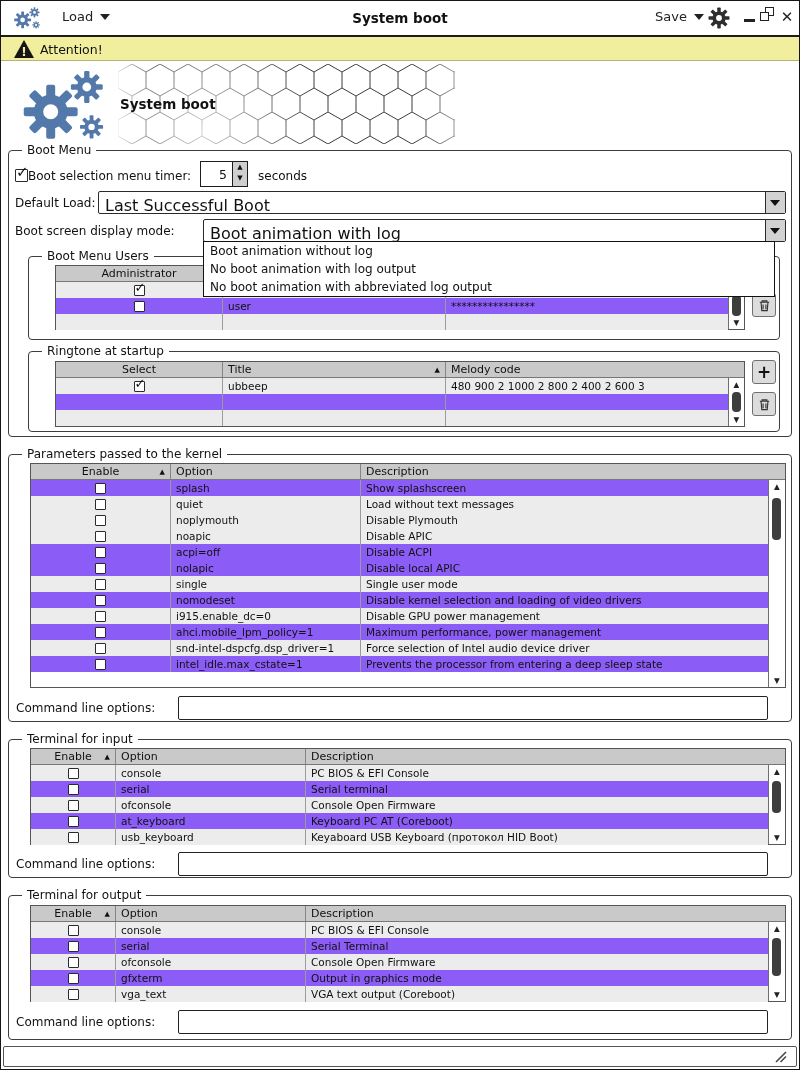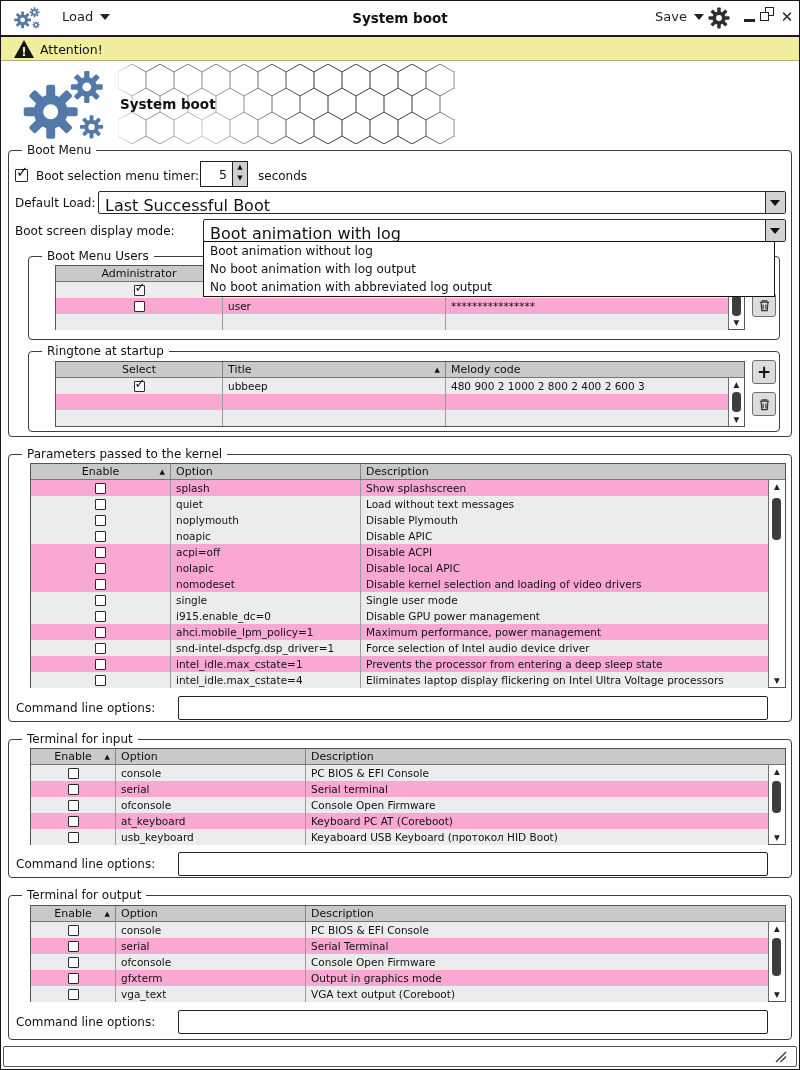--- a/index.html
+++ b/index.html
@@ -60,21 +60,21 @@
 
   
   .table { position:absolute; background:#fff; border:1px solid #555; }
   .thead { position:absolute; left:0; right:0; top:0; height:16px; display:flex; background:#c9c9c9; border-bottom:1px solid #777; }
   .th { position:relative; font-size:11px; line-height:15px; padding-left:5px; border-right:1px solid #858585; color:#111; white-space:nowrap; overflow:hidden; }
   .th.center { text-align:center; padding-left:0; }
   .th.flex { flex:1; border-right:none; }
   .sort { position:absolute; right:5px; top:1px; font-size:7px; line-height:14px; }
   .tbody { position:absolute; left:0; top:16px; bottom:0; }
   .trow { display:flex; height:16px; }
-  .r-odd { background:#ececec; } .r-even { background:#f9a8d4; }
+  .r-odd { background:#ececec; } .r-even { background:#8b5cf6; }
   .tcell { font-size:10.5px; line-height:16px; padding-left:5px; border-right:1px solid #9b9b9b; white-space:nowrap; overflow:hidden; }
   .tcell.c-check { display:flex; align-items:center; justify-content:center; padding:0; }
   .tcell.c-check .cb { width:11px; height:11px; border-width:1.3px; }
   .tcell.c-check .cb.checked::after { font-size:13px; top:-6px; }
   .tcell.c-flex { flex:1; border-right:none; }
 
   
   .scrollv { position:absolute; right:0; top:16px; bottom:0; background:#fff; border-left:1px solid #6e6e6e; }
   .sb-up,.sb-down { position:absolute; left:0; right:0; height:13px; text-align:center; font-size:7.5px; line-height:13px; color:#222; }
   .sb-up { top:0; } .sb-down { bottom:0; }
@@ -167,21 +167,21 @@
     <rect width="337" height="80" fill="url(#hex)"></rect>
   </svg>
 </div>
 <div class="hdr-title">System boot</div>
 
 
 <div class="fs" style="left:8px;top:150px;width:784px;height:287px"></div>
 <span class="legend" style="left:22px;top:143px">Boot Menu</span>
 
 <span class="cb checked abs" style="left:15px;top:167px"></span>
-<span class="lbl" style="left:36px;top:169px">Boot selection menu timer:</span>
+<span class="lbl" style="left:28px;top:169px">Boot selection menu timer:</span>
 <div class="spin" style="left:200px;top:161px">
   <span class="spin-val">5</span>
   <span class="spin-arrows">
       <span>▲</span>
       <span>▼</span>
     </span>
 </div>
 <span class="lbl" style="left:258px;top:169px">seconds</span>
 
 <span class="lbl" style="left:15px;top:196px">Default Load:</span>
@@ -340,38 +340,38 @@
         <div class="tcell" style="width: 190px;">acpi=off</div>
         <div class="tcell c-flex">Disable ACPI</div>
       </div>
       <div class="trow r-even">
         <div class="tcell c-check" style="width: 140px;">
           <span class="cb"></span>
         </div>
         <div class="tcell" style="width: 190px;">nolapic</div>
         <div class="tcell c-flex">Disable local APIC</div>
       </div>
+      <div class="trow r-odd">
+        <div class="tcell c-check" style="width: 140px;">
+          <span class="cb"></span>
+        </div>
+        <div class="tcell" style="width: 190px;">single</div>
+        <div class="tcell c-flex">Single user mode</div>
+      </div>
       <div class="trow r-even">
         <div class="tcell c-check" style="width: 140px;">
           <span class="cb"></span>
         </div>
         <div class="tcell" style="width: 190px;">nomodeset</div>
         <div class="tcell c-flex">Disable kernel selection and loading of video drivers</div>
       </div>
       <div class="trow r-odd">
         <div class="tcell c-check" style="width: 140px;">
           <span class="cb"></span>
         </div>
-        <div class="tcell" style="width: 190px;">single</div>
-        <div class="tcell c-flex">Single user mode</div>
-      </div>
-      <div class="trow r-odd">
-        <div class="tcell c-check" style="width: 140px;">
-          <span class="cb"></span>
-        </div>
         <div class="tcell" style="width: 190px;">i915.enable_dc=0</div>
         <div class="tcell c-flex">Disable GPU power management</div>
       </div>
       <div class="trow r-even">
         <div class="tcell c-check" style="width: 140px;">
           <span class="cb"></span>
         </div>
         <div class="tcell" style="width: 190px;">ahci.mobile_lpm_policy=1</div>
         <div class="tcell c-flex">Maximum performance, power management</div>
       </div>
@@ -381,27 +381,20 @@
         </div>
         <div class="tcell" style="width: 190px;">snd-intel-dspcfg.dsp_driver=1</div>
         <div class="tcell c-flex">Force selection of Intel audio device driver</div>
       </div>
       <div class="trow r-even">
         <div class="tcell c-check" style="width: 140px;">
           <span class="cb"></span>
         </div>
         <div class="tcell" style="width: 190px;">intel_idle.max_cstate=1</div>
         <div class="tcell c-flex">Prevents the processor from entering a deep sleep state</div>
-      </div>
-      <div class="trow r-odd">
-        <div class="tcell c-check" style="width: 140px;">
-          <span class="cb"></span>
-        </div>
-        <div class="tcell" style="width: 190px;">intel_idle.max_cstate=4</div>
-        <div class="tcell c-flex">Eliminates laptop display flickering on Intel Ultra Voltage processors</div>
       </div>
     </div>
   <div class="scrollv" style="width:17px">
     <span class="sb-up">▲</span>
     <span class="sb-thumb" style="top:18px;height:42px"></span>
     <span class="sb-down">▼</span>
   </div>
 </div>
 <span class="lbl" style="left:16px;top:701px">Command line options:</span>
 <input class="txtin" style="left: 178px; top: 696px; width: 590px;" value="">

